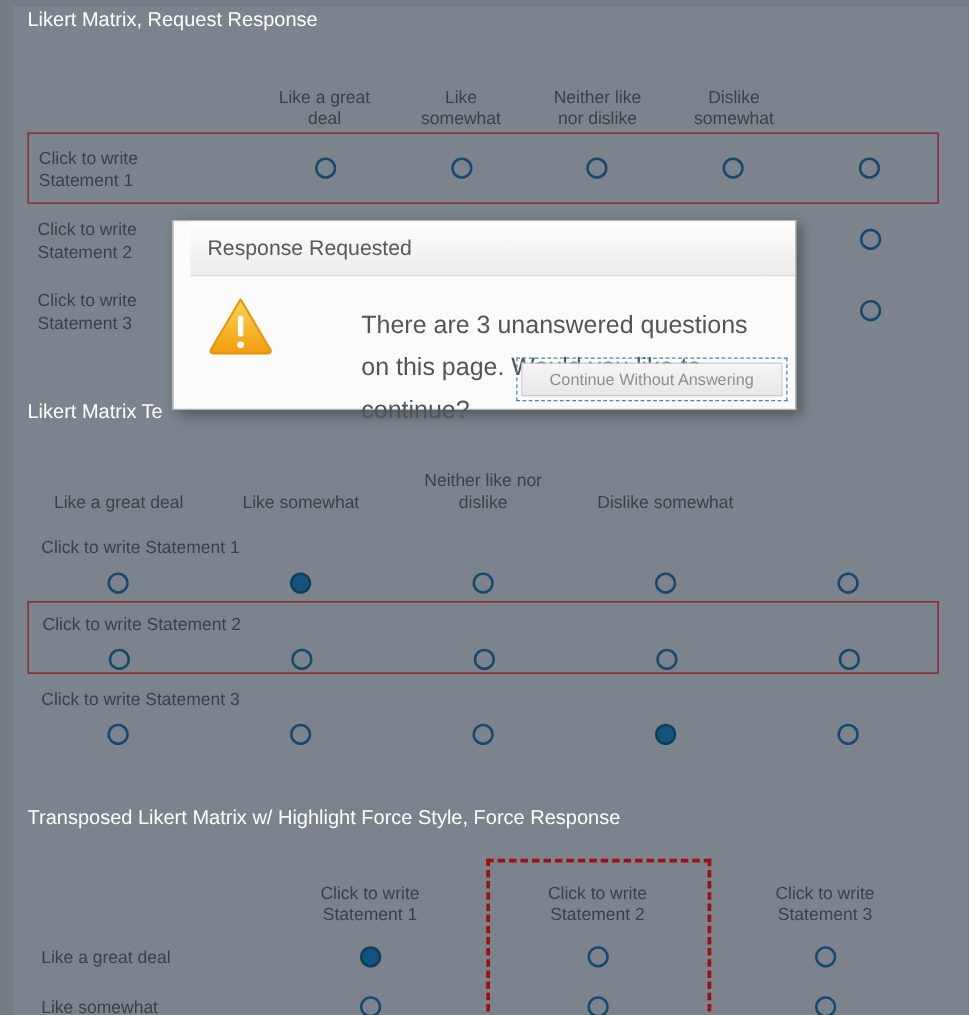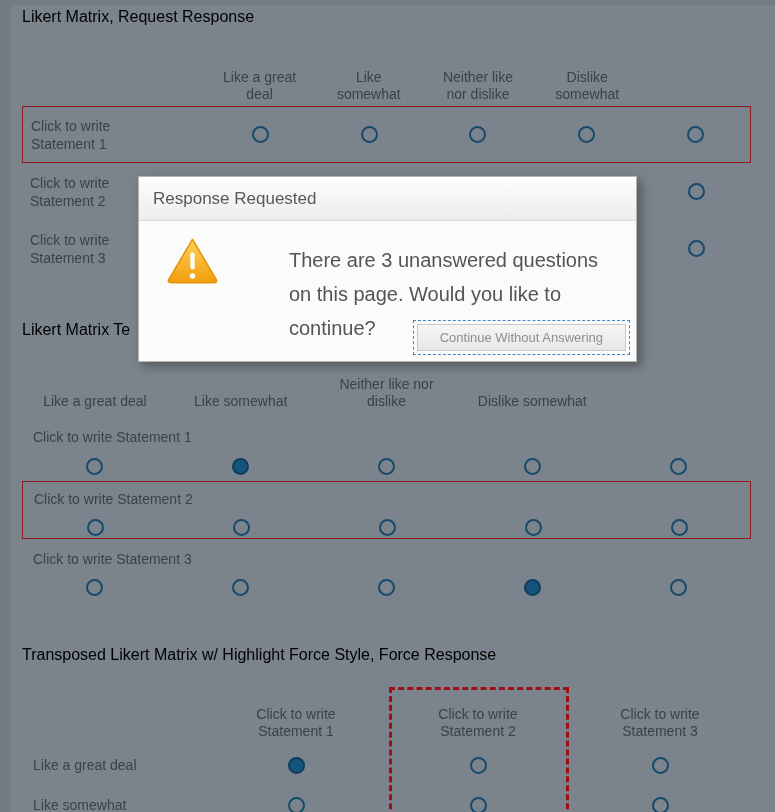--- a/index.html
+++ b/index.html
@@ -4,21 +4,21 @@
 <style>
   * { margin:0; padding:0; box-sizing:border-box; }
   html,body { width:775px; height:812px; overflow:hidden; }
   body {
     position:relative;
     background:#737b83;
     font-family:"Liberation Sans", sans-serif;
   }
   .survey-bg { position:absolute; left:10px; top:5px; width:765px; height:807px; background:#7b848c; }
 
-  .sec-title { position:absolute; left:22px; font-size:16px; color:#000000; }
+  .sec-title { position:absolute; left:22px; font-size:16px; color:#ffffff; }
 
   
   .grid1 { display:grid; grid-template-columns:183px repeat(5,1fr); }
   .grid2 { display:grid; grid-template-columns:repeat(5,1fr); }
   .grid3 { display:grid; grid-template-columns:183px repeat(3,1fr); }
 
   .hcell { text-align:center; display:flex; justify-content:center; align-items:flex-end; }
   .hcell span { display:inline-block; font-size:14px; line-height:17px; color:#3b4147; }
 
   .radio {
@@ -49,24 +49,25 @@
   .m3-head .hcell span { max-width:96px; }
   .m3-row { position:absolute; left:22px; width:729px; height:40px; align-items:center; }
   .m3-row .row-label { padding-left:11px; }
   .m3-dashed {
     position:absolute; left:389px; top:687px; width:180px; height:140px;
     border:3px dashed #9e1014;
   }
 
   
   .modal {
-    position:absolute; left:138px; top:176px; width:499px; height:186px;
+    position:absolute; left:138px; top:176px; width:499px; height:152px;
     background:#fbfbfb; border:1px solid #b5b5b5;
     box-shadow:4px 4px 10px rgba(0,0,0,0.35);
     z-index:10;
+    padding-left:13px;
   }
   .modal-header {
     height:44px; line-height:43px; padding-left:14px;
     background:linear-gradient(#fefefe,#ececec);
     border-bottom:1px solid #d9d9d9;
     font-size:17px; color:#55595d;
   }
   .warn-icon { position:absolute; left:27px; top:60px; }
   .modal-msg {
     position:absolute; left:150px; top:66px; right:16px;

